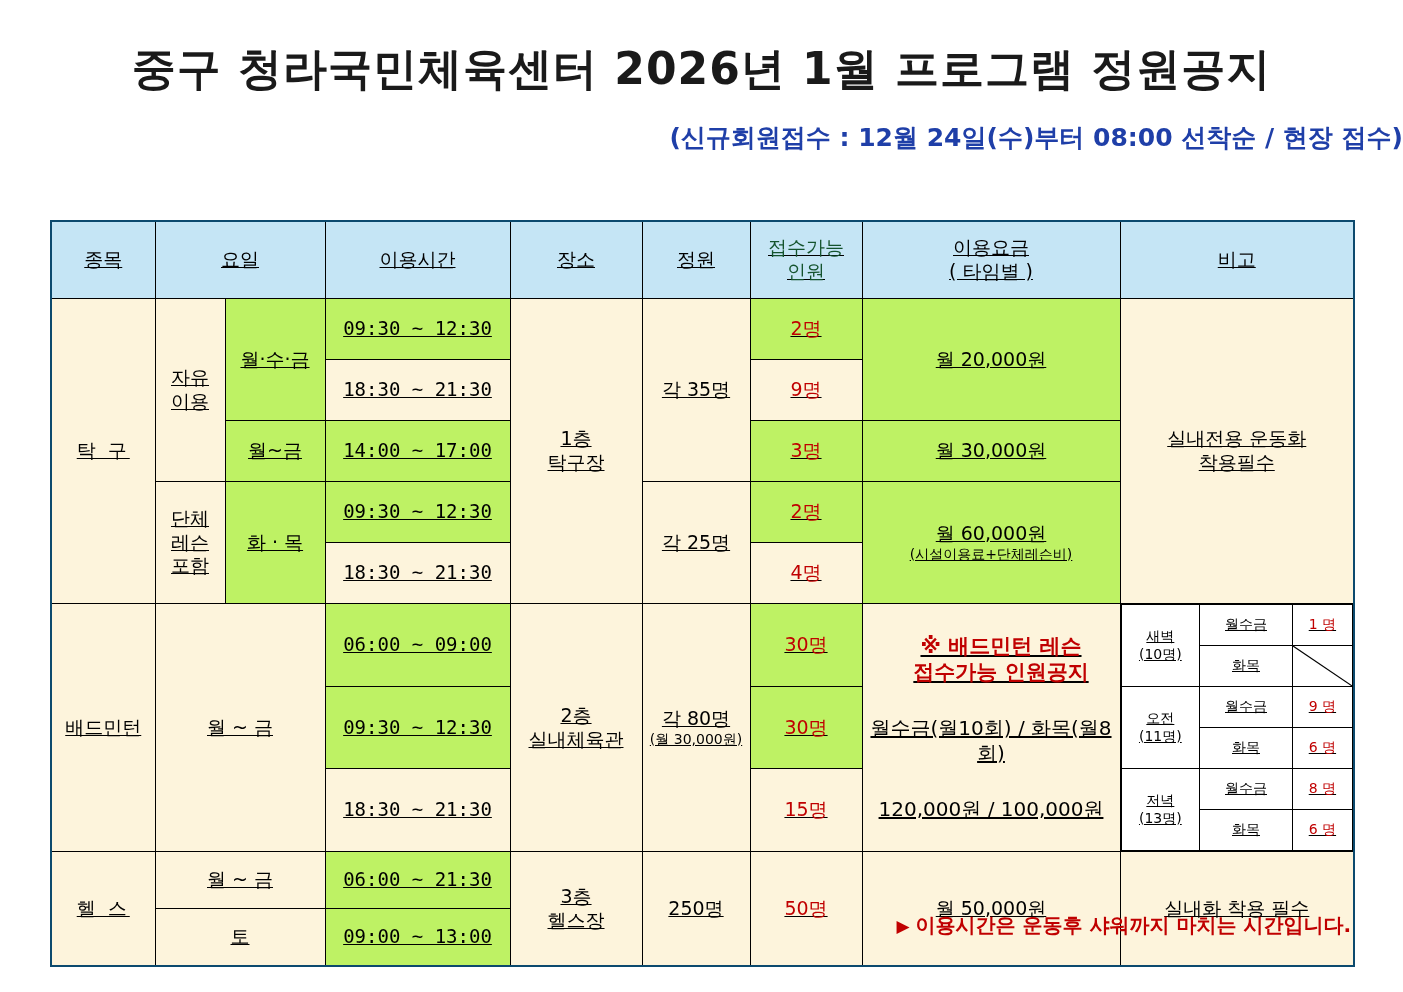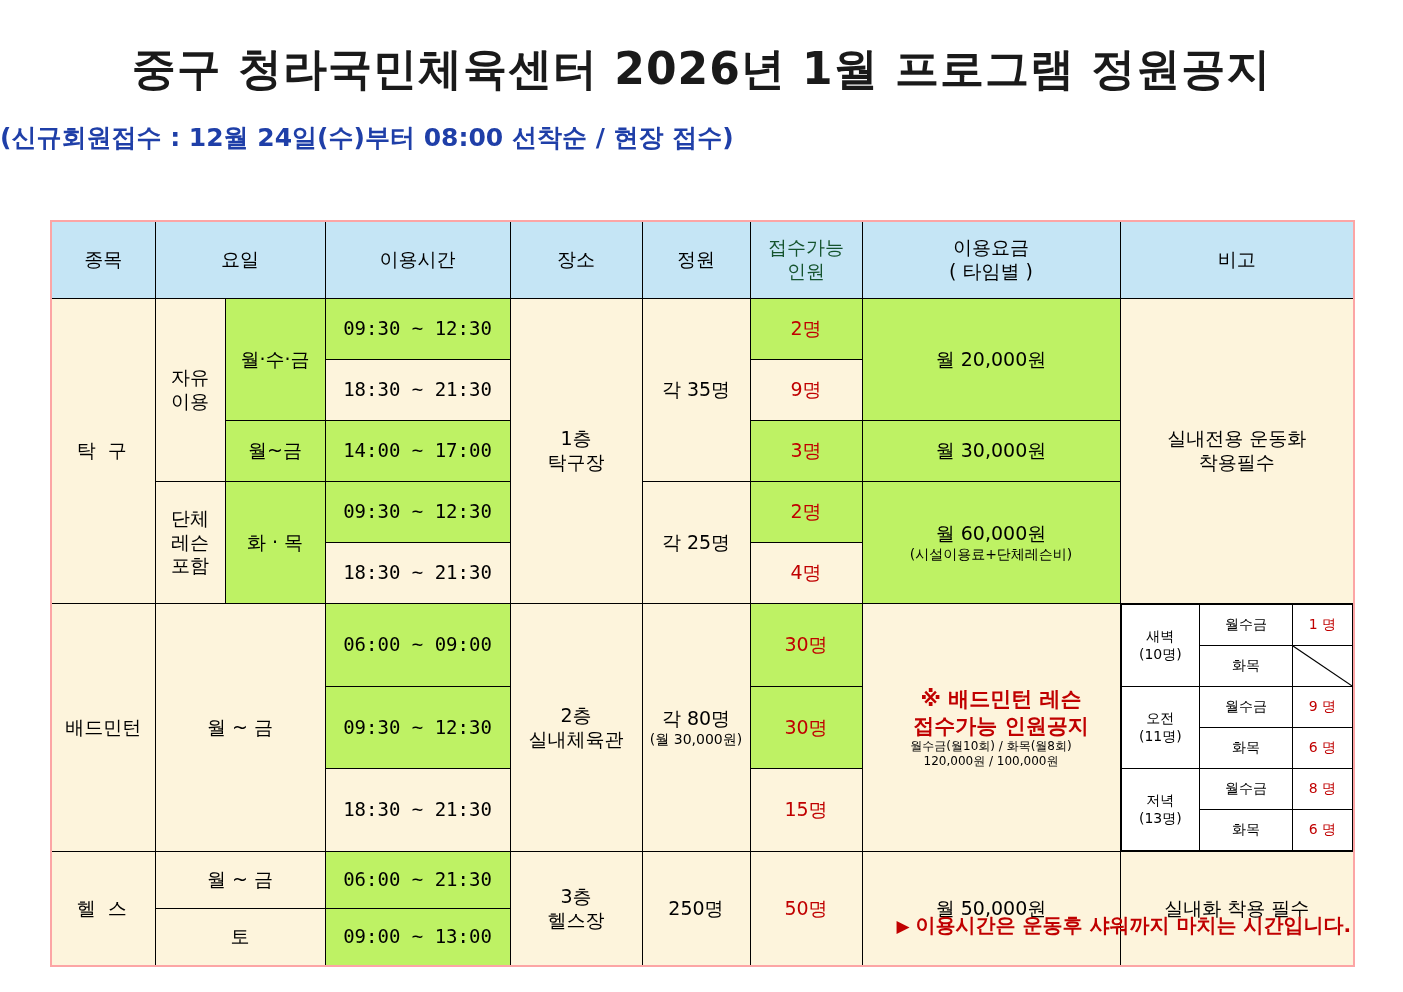--- a/index.html
+++ b/index.html
@@ -27,21 +27,21 @@
   .title {
     text-align: center;
     font-size: 44px;
     font-weight: bold;
     color: #1a1a1a;
     letter-spacing: 1px;
     margin-top: 40px;
     white-space: nowrap;
   }
   .subtitle {
-    text-align: left;
+    text-align: right;
     font-size: 25px;
     font-weight: bold;
     color: #1f3fa8;
     margin-top: 22px;
     letter-spacing: 0px;
     white-space: nowrap;
   }
 
   
   .table-wrap {
@@ -58,21 +58,22 @@
   table.sched td, table.sched th {
     border: 1px solid #000000;
     text-align: center;
     vertical-align: middle;
     font-size: 19px;
     padding: 2px 2px;
     line-height: 1.25;
     font-weight: normal;
   }
   .outer {
-    border: 2px solid #fca5a5;
+    border: 2px solid #0c4a6e;
+    text-decoration: underline;
   }
 
   
   thead td {
     background: #c5e5f5;
     height: 72px;
     font-size: 20px;
   }
   .hdr-red {
     color: #14532d;
@@ -126,21 +127,22 @@
   .lesson-notice {
     line-height: 1.55;
   }
   .lesson-title {
     color: #c00000;
     font-weight: bold;
     font-size: 21px;
     margin-left: 20px;
   }
   .lesson-sub {
-    font-size: 12px;
+    font-size: 20px;
+    margin-top: 31px;
   }
 
   
   .footnote {
     position: absolute;
     right: 52px;
     top: 872px;
     color: #c00000;
     font-size: 20px;
     font-weight: bold;

